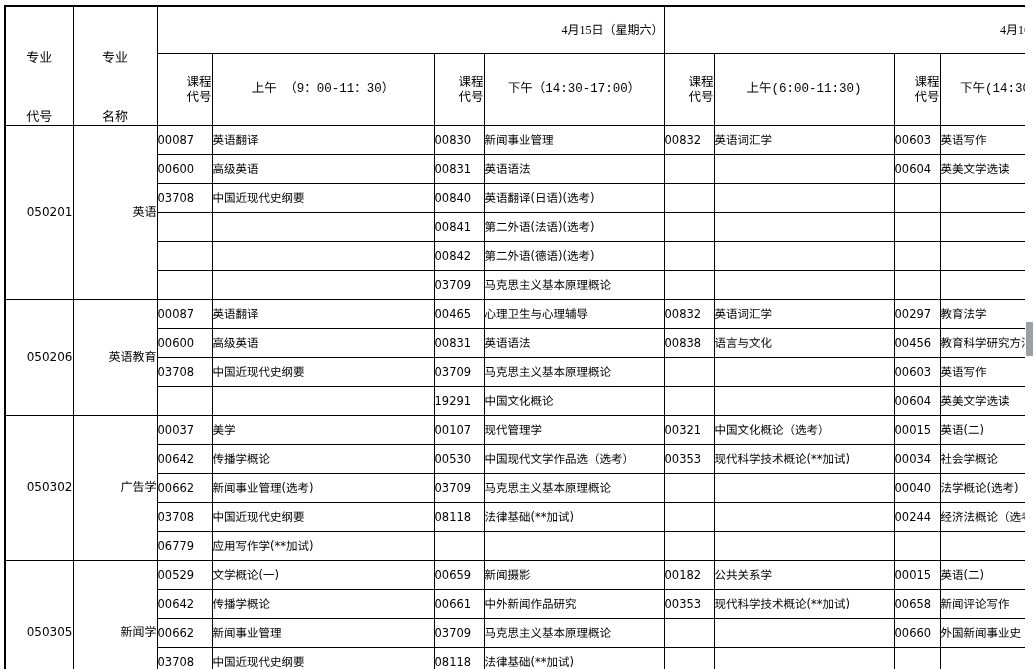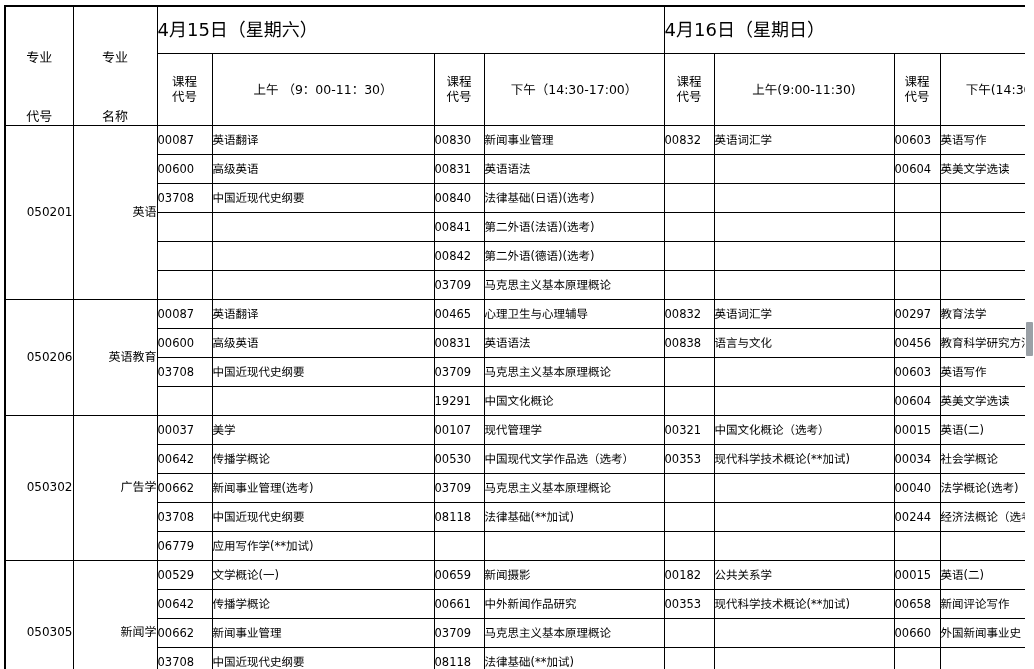--- a/index.html
+++ b/index.html
@@ -41,47 +41,49 @@
     color: #000000;
     padding: 0;
     vertical-align: middle;
     line-height: 1.25;
     overflow: hidden;
     white-space: nowrap;
   }
 
   
   .hdr-day {
-    text-align: left;
-    font-size: 18px;
+    text-align: right;
+    font-size: 12px;
     height: 26px;
+    font-family: Liberation Serif, serif;
   }
   .hdr-stack {
     text-align: center;
     font-size: 13px;
     height: 40px;
   }
   .hdr-stack .l1, .hdr-stack .l2 {
     display: block;
     line-height: 1.15;
     margin-top: 44px;
   }
   .hdr-code {
-    text-align: center;
+    text-align: right;
     font-size: 12.5px;
     height: 40px;
   }
   .hdr-code .l1, .hdr-code .l2 {
     display: block;
     line-height: 1.15;
   }
   .hdr-session {
     text-align: center;
     font-size: 12.5px;
     height: 40px;
+    font-family: Liberation Mono, monospace;
   }
 
   
   td.major-code,
   td.major-name {
     text-align: right;
     font-size: 12px;
     vertical-align: middle;
   }
   td.course-code {
@@ -165,21 +167,21 @@
         <th class="hdr-session">上午 （9：00-11：30）</th>
         <th class="hdr-code">
           <span class="l1">课程</span>
           <span class="l2">代号</span>
         </th>
         <th class="hdr-session">下午（14:30-17:00）</th>
         <th class="hdr-code">
           <span class="l1">课程</span>
           <span class="l2">代号</span>
         </th>
-        <th class="hdr-session">上午(9:00-11:30)</th>
+        <th class="hdr-session">上午(6:00-11:30)</th>
         <th class="hdr-code">
           <span class="l1">课程</span>
           <span class="l2">代号</span>
         </th>
         <th class="hdr-session">下午(14:30-17:00)</th>
       </tr>
     </thead>
     <tbody id="table-body">
         <tr class="data-row">
           <td class="major-code" rowspan="6">050201</td>
@@ -200,21 +202,21 @@
           <td class="course-name">英语语法</td>
           <td class="course-code"></td>
           <td class="course-name"></td>
           <td class="course-code">00604</td>
           <td class="course-name">英美文学选读</td>
         </tr>
         <tr class="data-row">
           <td class="course-code">03708</td>
           <td class="course-name">中国近现代史纲要</td>
           <td class="course-code">00840</td>
-          <td class="course-name">法律基础(日语)(选考)</td>
+          <td class="course-name">英语翻译(日语)(选考)</td>
           <td class="course-code"></td>
           <td class="course-name"></td>
           <td class="course-code"></td>
           <td class="course-name"></td>
         </tr>
         <tr class="data-row">
           <td class="course-code"></td>
           <td class="course-name"></td>
           <td class="course-code">00841</td>
           <td class="course-name">第二外语(法语)(选考)</td>

